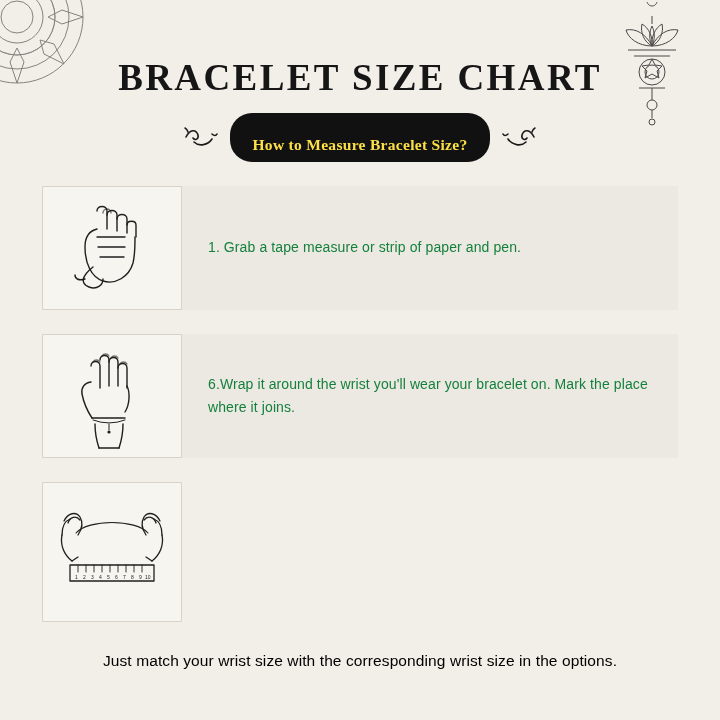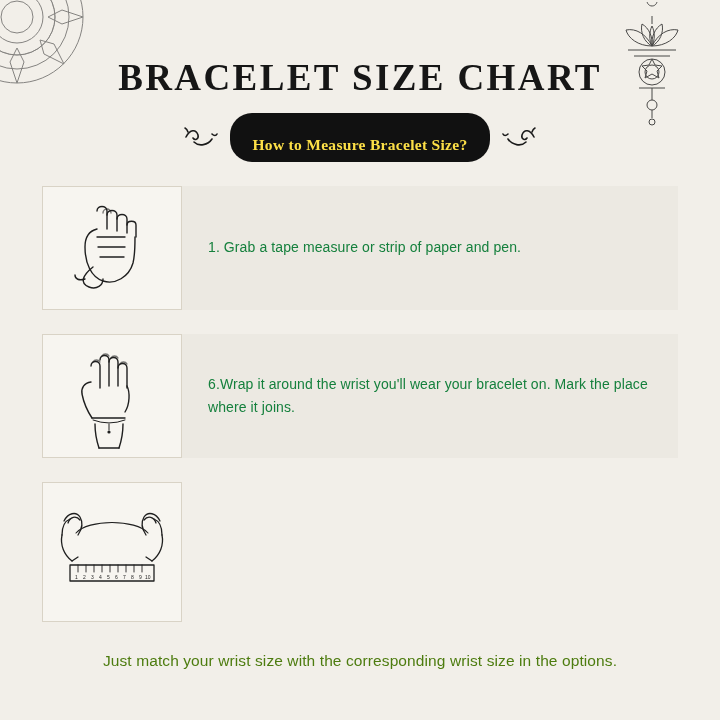--- a/index.html
+++ b/index.html
@@ -112,21 +112,21 @@
     color: #15803d;
     letter-spacing: 0.1px;
   }
   .step--3 .step-figure { height: 140px; }
   .step--3 .step-text-wrap { min-height: 140px; }
 
   
   .footer {
     text-align: center;
     font-size: 15.5px;
-    color: #4d7c0f;
+    color: #000000;
     padding: 6px 30px 0;
     letter-spacing: 0.1px;
   }
 </style>
 </head>
 <body>
 
 <svg class="mandala-corner" viewBox="0 0 150 150">
   <g stroke="#2b2b2b" stroke-width="1" fill="none">
     <circle cx="75" cy="75" r="16"></circle>

